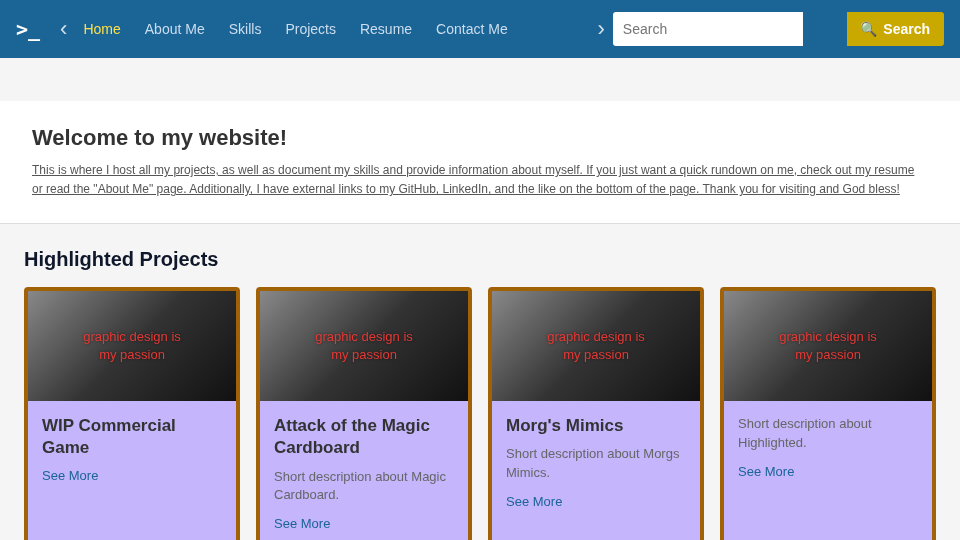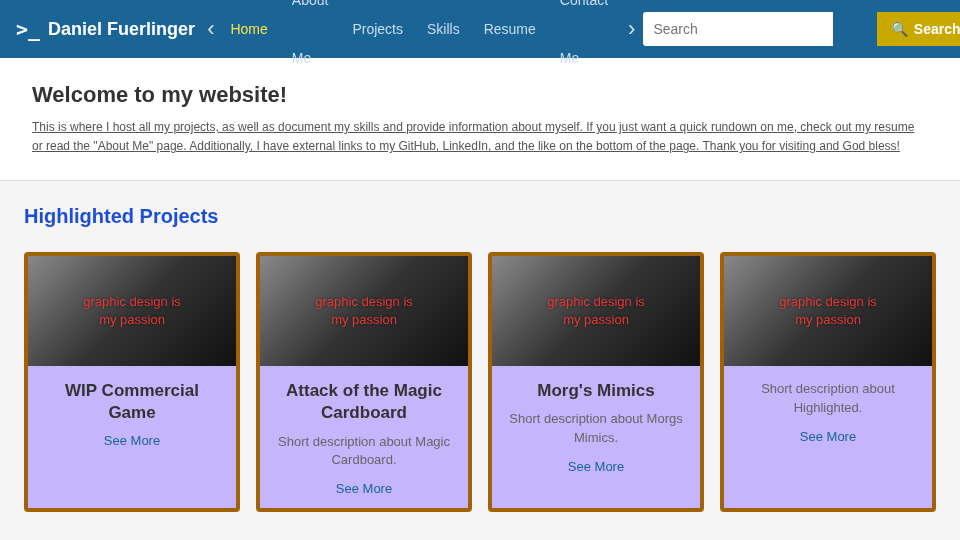--- a/index.html
+++ b/index.html
@@ -86,42 +86,43 @@
       align-items: center;
       gap: 5px;
       font-weight: bold;
     }
 
     
     .welcome-section {
       background: white;
       padding: 24px 32px 24px 32px;
       border-bottom: 1px solid #ddd;
+      margin-top: 43px;
     }
     .welcome-section h2 {
       font-size: 22px;
       margin-bottom: 10px;
       color: #333;
     }
     .welcome-section p {
       font-size: 12px;
       color: #555;
       line-height: 1.6;
       text-decoration: underline;
     }
 
     
     .projects-section {
       padding: 24px 24px;
       background: #f5f5f5;
     }
     .projects-section h3 {
       font-size: 20px;
-      color: #1d4ed8;
-      margin-bottom: 24px;
+      color: #0f172a;
+      margin-bottom: 16px;
     }
     .projects-grid {
       display: grid;
       grid-template-columns: repeat(4, 1fr);
       gap: 16px;
     }
     .project-card {
       background: #c4b5fd;
       border: 4px solid #a16207;
       border-radius: 4px;
@@ -139,21 +140,20 @@
     .thumbnail-text {
       color: #e53935;
       font-family: 'Comic Sans MS', cursive, sans-serif;
       font-size: 13px;
       text-align: center;
       line-height: 1.4;
       text-shadow: 0 0 3px rgba(0,0,0,0.5);
     }
     .project-body {
       padding: 14px 14px 12px 14px;
-      text-align: center;
     }
     .project-title {
       font-size: 17px;
       font-weight: bold;
       color: #333;
       margin-bottom: 8px;
       line-height: 1.3;
     }
     .project-desc {
       font-size: 13px;
@@ -167,35 +167,34 @@
       font-size: 13px;
       display: block;
     }
   </style>
 </head>
 <body>
 
 <nav class="navbar">
   <div class="navbar-brand">
     <span class="brand-icon">&gt;_</span>
-    <span>Daniel Fuerlinger</span>
   </div>
   <span class="nav-arrow">‹</span>
   <ul class="nav-links">
     <li>
         <a href="#" class="active">Home</a>
       </li>
     <li>
         <a href="#">About Me</a>
       </li>
     <li>
+        <a href="#">Skills</a>
+      </li>
+    <li>
         <a href="#">Projects</a>
-      </li>
-    <li>
-        <a href="#">Skills</a>
       </li>
     <li>
         <a href="#">Resume</a>
       </li>
     <li>
         <a href="#">Contact Me</a>
       </li>
   </ul>
   <span class="nav-right-arrow">›</span>
   <div class="search-form">

